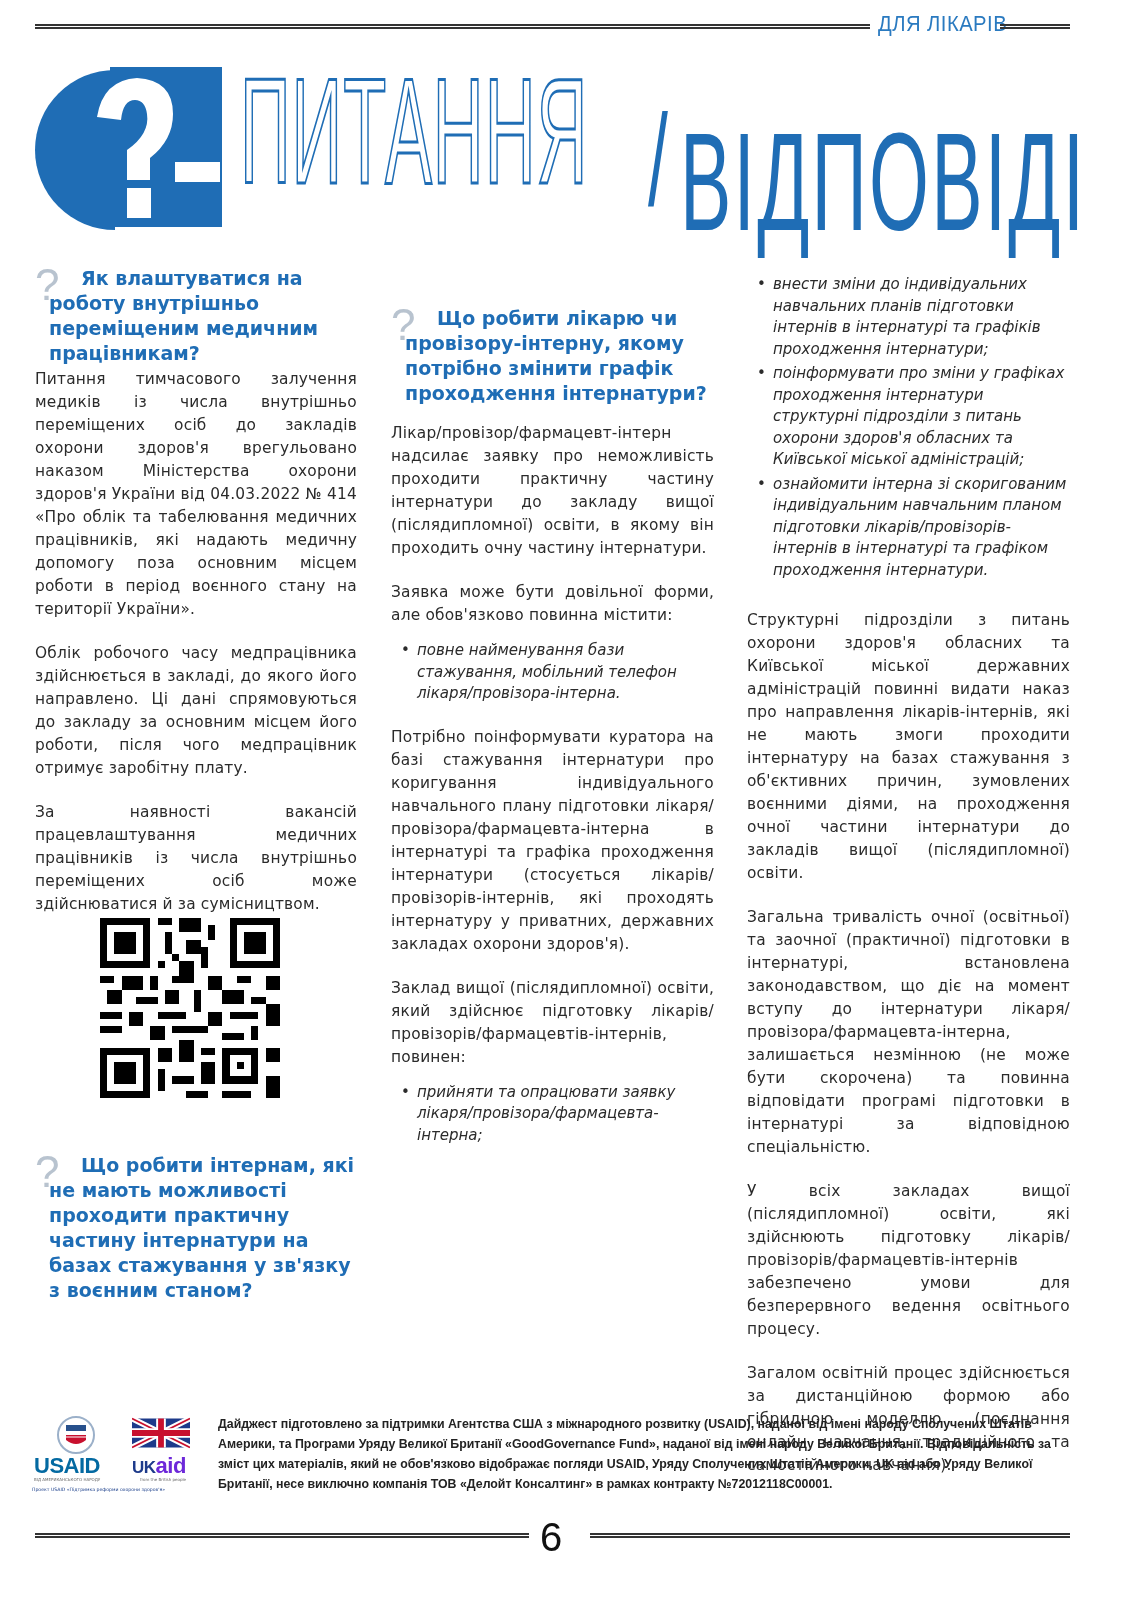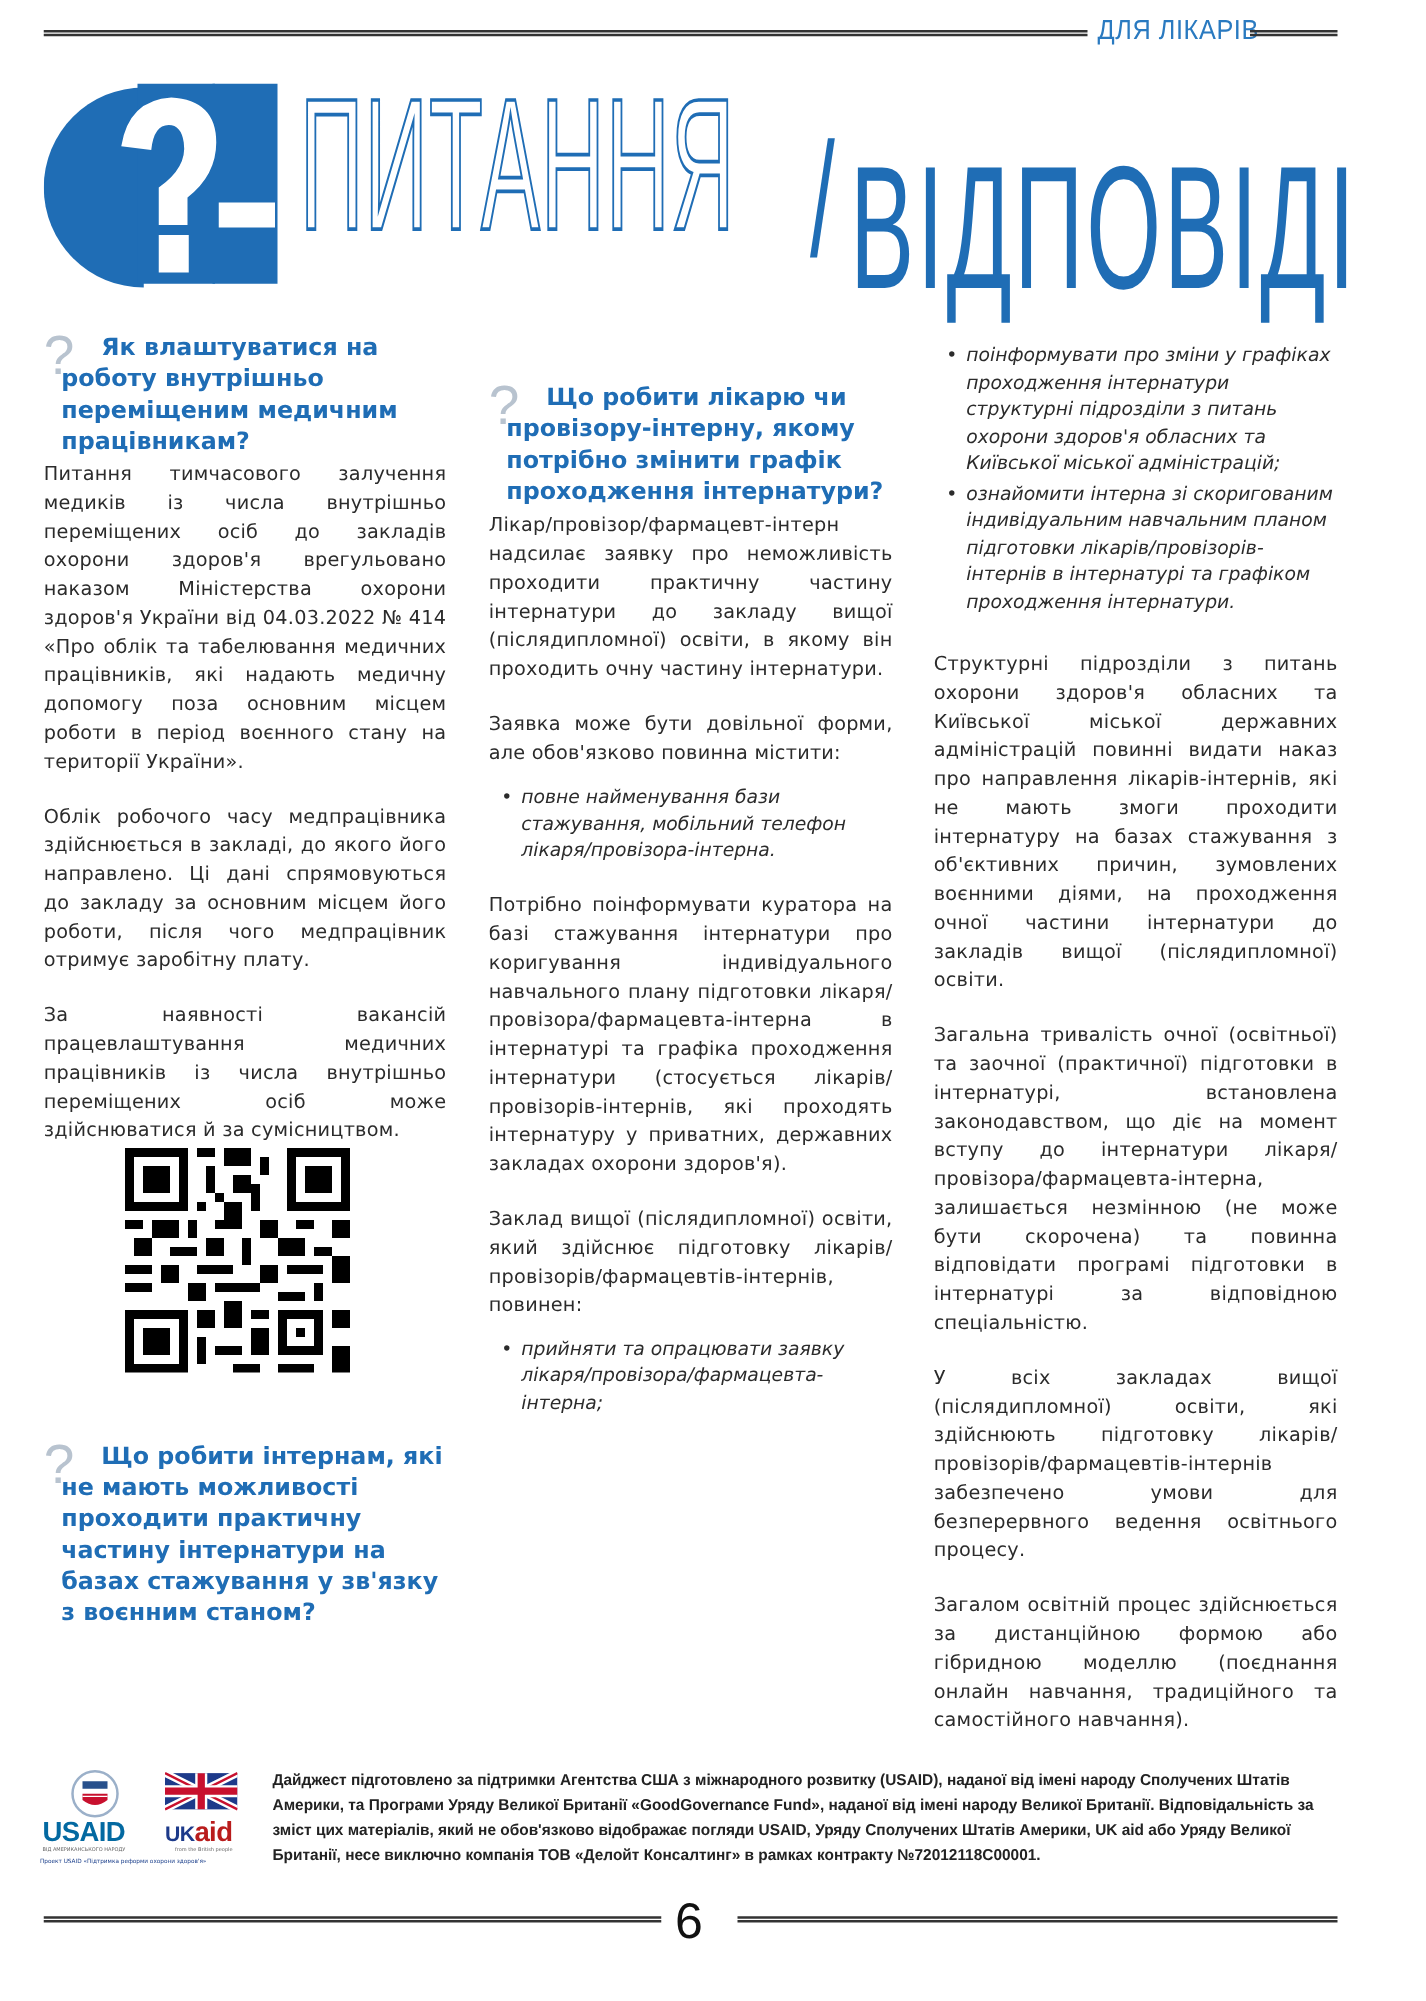--- a/index.html
+++ b/index.html
@@ -129,34 +129,35 @@
     <span class="qmark">?</span>
     <span class="qtext">Що робити інтернам, які не мають можливості проходити практичну частину інтернатури на базах стажування у зв'язку з воєнним станом?</span>
   </h2>
 </div>
 
 <div class="col" style="left:391px; top:278px; width:323px;">
   <h2 class="q" style="margin-top:28px;">
     <span class="qmark">?</span>
     <span class="qtext">Що робити лікарю чи провізору-інтерну, якому потрібно змінити графік проходження інтернатури?</span>
   </h2>
-  <p class="body" style="margin-top:3px;">Лікар/провізор/фармацевт-інтерн надсилає заявку про неможливість проходити практичну частину інтернатури до закладу вищої (післядипломної) освіти, в якому він проходить очну частину інтернатури.</p>
+  <p class="body" style="margin-top:16px;">Лікар/провізор/фармацевт-інтерн надсилає заявку про неможливість проходити практичну частину інтернатури до закладу вищої (післядипломної) освіти, в якому він проходить очну частину інтернатури.</p>
   <p class="body">Заявка може бути довільної форми, але обов'язково повинна містити:</p>
   <ul class="bul">
     <li>повне найменування бази стажування, мобільний телефон лікаря/провізора-інтерна.</li>
   </ul>
   <p class="body">Потрібно поінформувати куратора на базі стажування інтернатури про коригування індивідуального навчального плану підготовки лікаря/провізора/фармацевта-інтерна в інтернатурі та графіка проходження інтернатури (стосується лікарів/провізорів-інтернів, які проходять інтернатуру у приватних, державних закладах охорони здоров'я).</p>
   <p class="body">Заклад вищої (післядипломної) освіти, який здійснює підготовку лікарів/провізорів/фармацевтів-інтернів, повинен:</p>
   <ul class="bul">
     <li>прийняти та опрацювати заявку лікаря/провізора/фармацевта-інтерна;</li>
   </ul>
 </div>
 
 <div class="col" style="left:747px; top:274px; width:323px;">
   <ul class="bul" style="margin-top:0;">
+    <li>внести зміни до індивідуальних навчальних планів підготовки інтернів в інтернатурі та графіків проходження інтернатури;</li>
     <li>поінформувати про зміни у графіках проходження інтернатури структурні підрозділи з питань охорони здоров'я обласних та Київської міської адміністрацій;</li>
     <li>ознайомити інтерна зі скоригованим індивідуальним навчальним планом підготовки лікарів/провізорів-інтернів в інтернатурі та графіком проходження інтернатури.</li>
   </ul>
   <p class="body" style="margin-top:28px;">Структурні підрозділи з питань охорони здоров'я обласних та Київської міської державних адміністрацій повинні видати наказ про направлення лікарів-інтернів, які не мають змоги проходити інтернатуру на базах стажування з об'єктивних причин, зумовлених воєнними діями, на проходження очної частини інтернатури до закладів вищої (післядипломної) освіти.</p>
   <p class="body">Загальна тривалість очної (освітньої) та заочної (практичної) підготовки в інтернатурі, встановлена законодавством, що діє на момент вступу до інтернатури лікаря/провізора/фармацевта-інтерна, залишається незмінною (не може бути скорочена) та повинна відповідати програмі підготовки в інтернатурі за відповідною спеціальністю.</p>
   <p class="body">У всіх закладах вищої (післядипломної) освіти, які здійснюють підготовку лікарів/провізорів/фармацевтів-інтернів забезпечено умови для безперервного ведення освітнього процесу.</p>
   <p class="body">Загалом освітній процес здійснюється за дистанційною формою або гібридною моделлю (поєднання онлайн навчання, традиційного та самостійного навчання).</p>
 </div>
 
 <div class="footer-logos">
@@ -169,21 +170,21 @@
   <div style="position:absolute; left:2px; top:38px; font-family:'Liberation Sans',sans-serif; font-weight:bold; font-size:22px; color:#0369a1; letter-spacing:-0.5px;">USAID</div>
   <div style="position:absolute; left:2px; top:62px; font-size:4px; color:#666; white-space:nowrap;">ВІД АМЕРИКАНСЬКОГО НАРОДУ</div>
   <svg width="58" height="32" viewBox="0 0 60 30" style="position:absolute; left:100px; top:2px;">
     <rect width="60" height="30" fill="#1d3a8a"></rect>
     <path d="M0 0 L60 30 M60 0 L0 30" stroke="#fff" stroke-width="6"></path>
     <path d="M0 0 L60 30 M60 0 L0 30" stroke="#c8102e" stroke-width="2"></path>
     <path d="M30 0 V30 M0 15 H60" stroke="#fff" stroke-width="10"></path>
     <path d="M30 0 V30 M0 15 H60" stroke="#c8102e" stroke-width="6"></path>
   </svg>
   <div style="position:absolute; left:100px; top:38px; font-family:'Liberation Sans',sans-serif; font-weight:bold; font-size:22px; letter-spacing:-0.5px;">
-    <span style="color:#1d3a8a; font-size:17px;">UK</span><span style="color:#b91c1c;">aid</span>
+    <span style="color:#1d3a8a; font-size:17px;">UK</span><span style="color:#6d28d9;">aid</span>
   </div>
   <div style="position:absolute; left:108px; top:62px; font-size:4px; color:#666; white-space:nowrap;">from the British people</div>
   <div style="position:absolute; left:0; top:72px; font-size:4.6px; color:#1b3f8b; white-space:nowrap;">Проект USAID «Підтримка реформи охорони здоров'я»</div>
 </div>
 
 <div class="footer-text">Дайджест підготовлено за підтримки Агентства США з міжнародного розвитку (USAID), наданої від імені народу Сполучених Штатів Америки, та Програми Уряду Великої Британії «GoodGovernance Fund», наданої від імені народу Великої Британії. Відповідальність за зміст цих матеріалів, який не обов'язково відображає погляди USAID, Уряду Сполучених Штатів Америки, UK aid або Уряду Великої Британії, несе виключно компанія ТОВ «Делойт Консалтинг» в рамках контракту №72012118C00001.</div>
 
 <div class="dbl-rule" style="left:35px; top:1533px; width:494px;"></div>
 <div class="page-num">6</div>
 <div class="dbl-rule" style="left:590px; top:1533px; width:480px;"></div>

